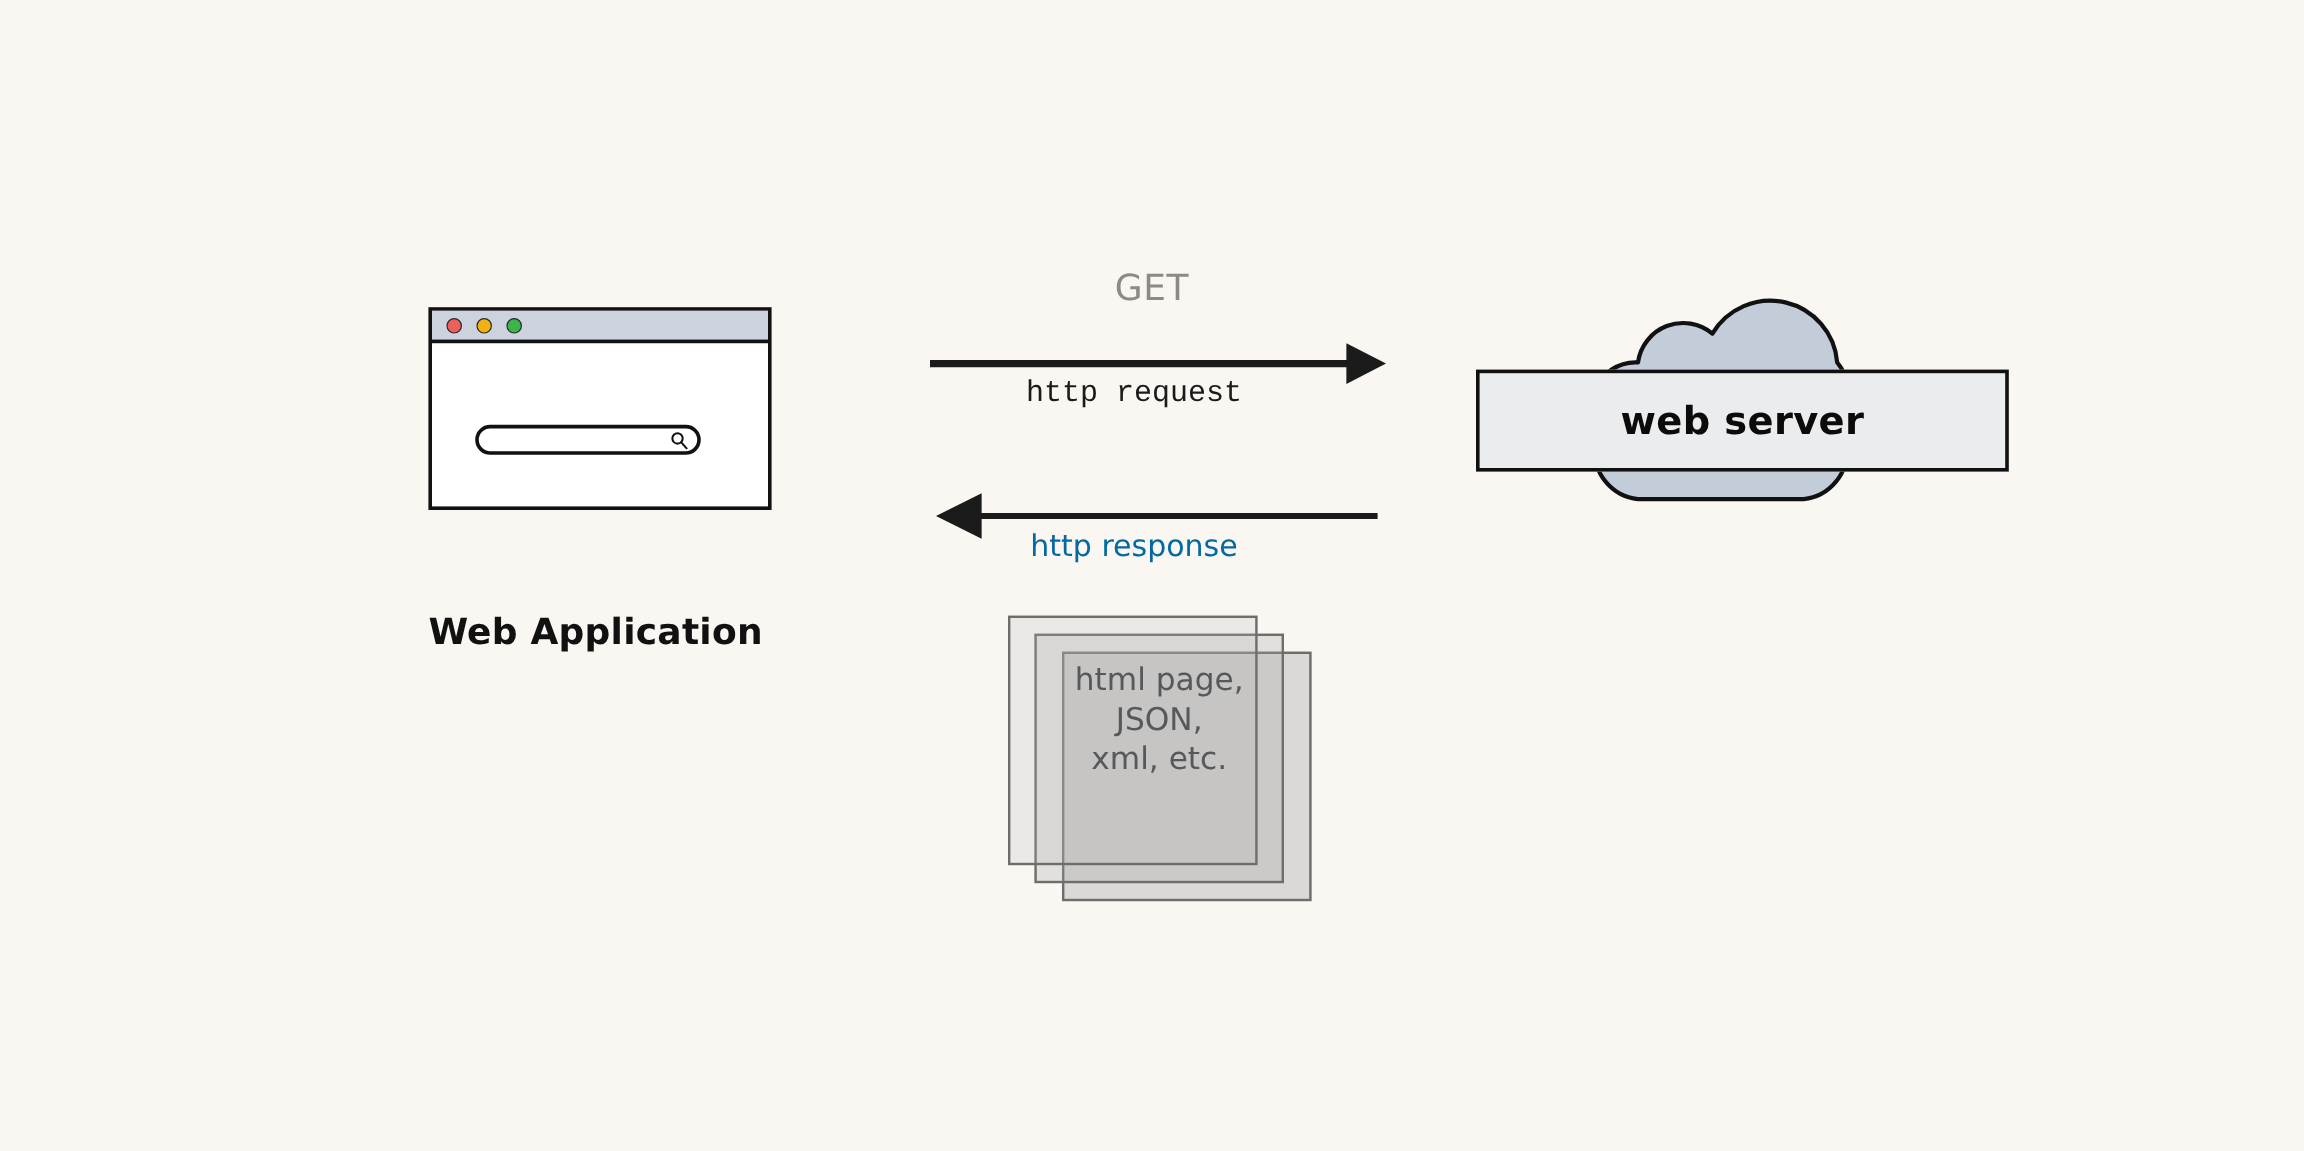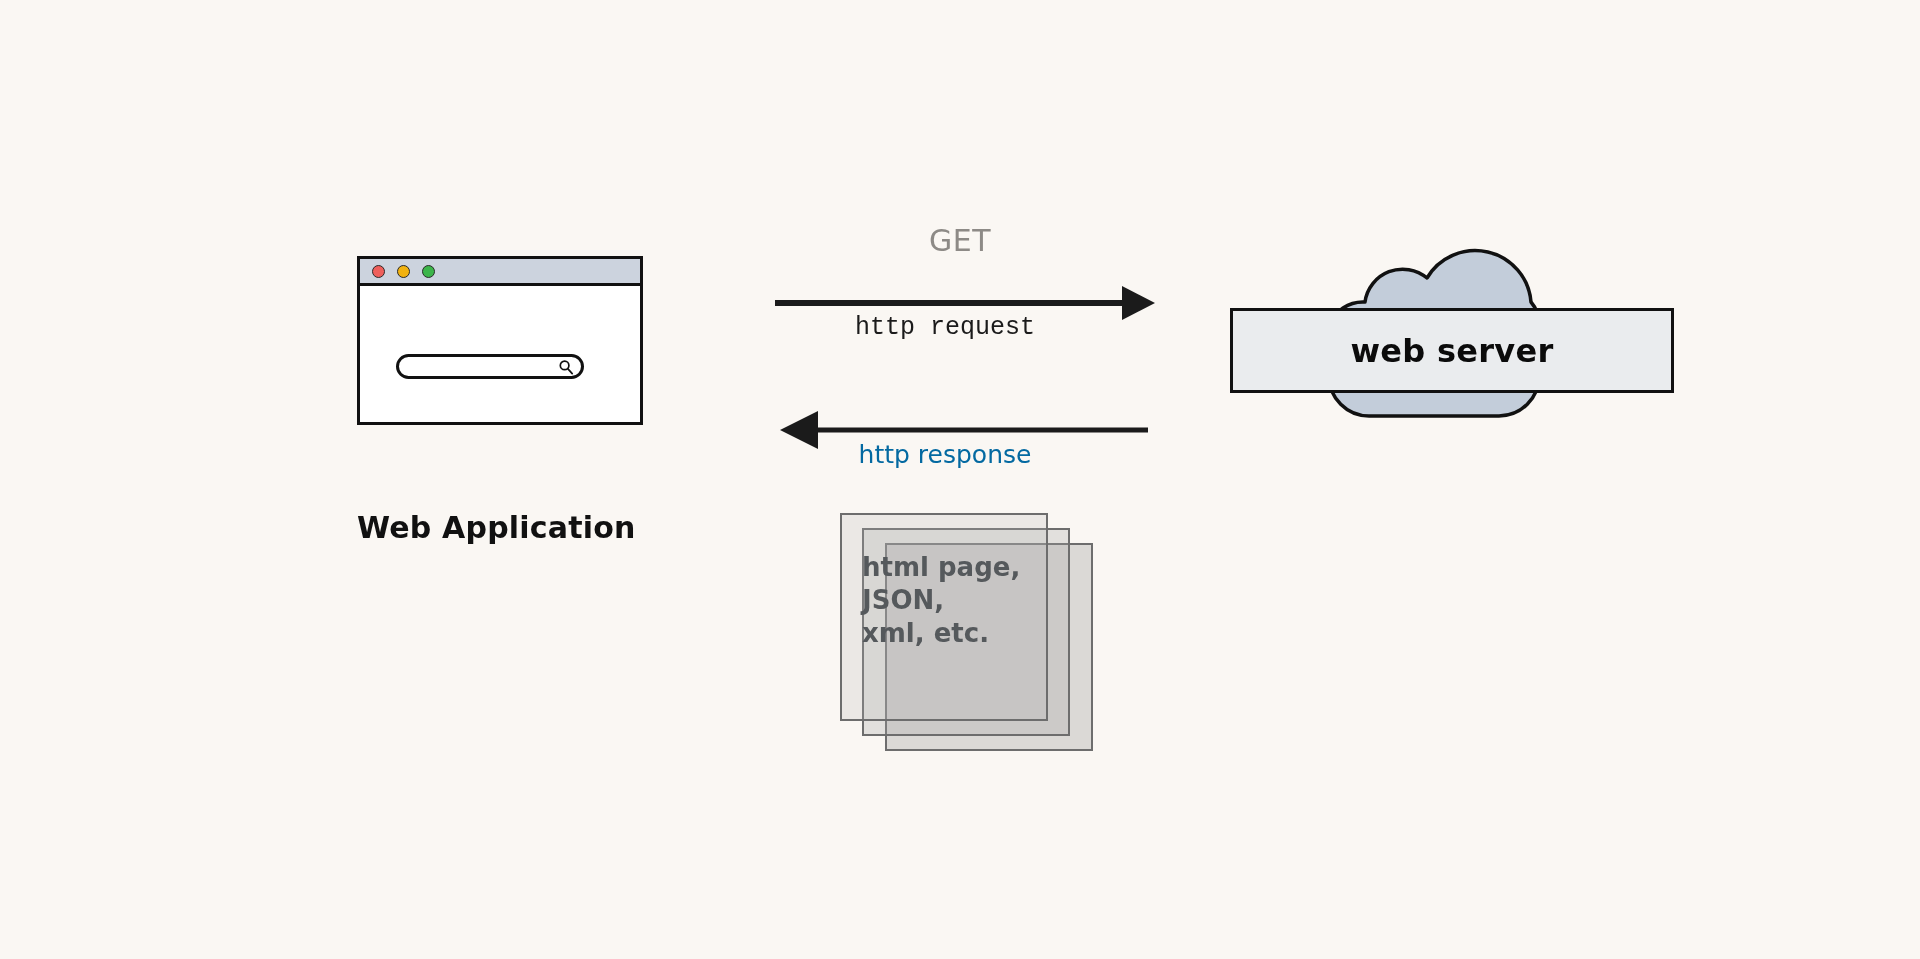--- a/index.html
+++ b/index.html
@@ -176,27 +176,26 @@
   }
   .doc-3 {
     left: 0px;   top: 0px;   width: 208px; height: 208px;
     background: rgba(180,180,180,0.22);
   }
   .doc-text {
     position: absolute;
     left: 22px;
     top: 38px;
     width: 208px;
-    text-align: left;
+    text-align: center;
     font-size: 26px;
     line-height: 33px;
     color: #55595c;
     z-index: 5;
     white-space: pre-line;
-    font-weight: bold;
   }
 
   
   .cloud-group {
     position: absolute;
     left: 1225px;
     top: 240px;
     width: 400px;
     height: 180px;
   }

